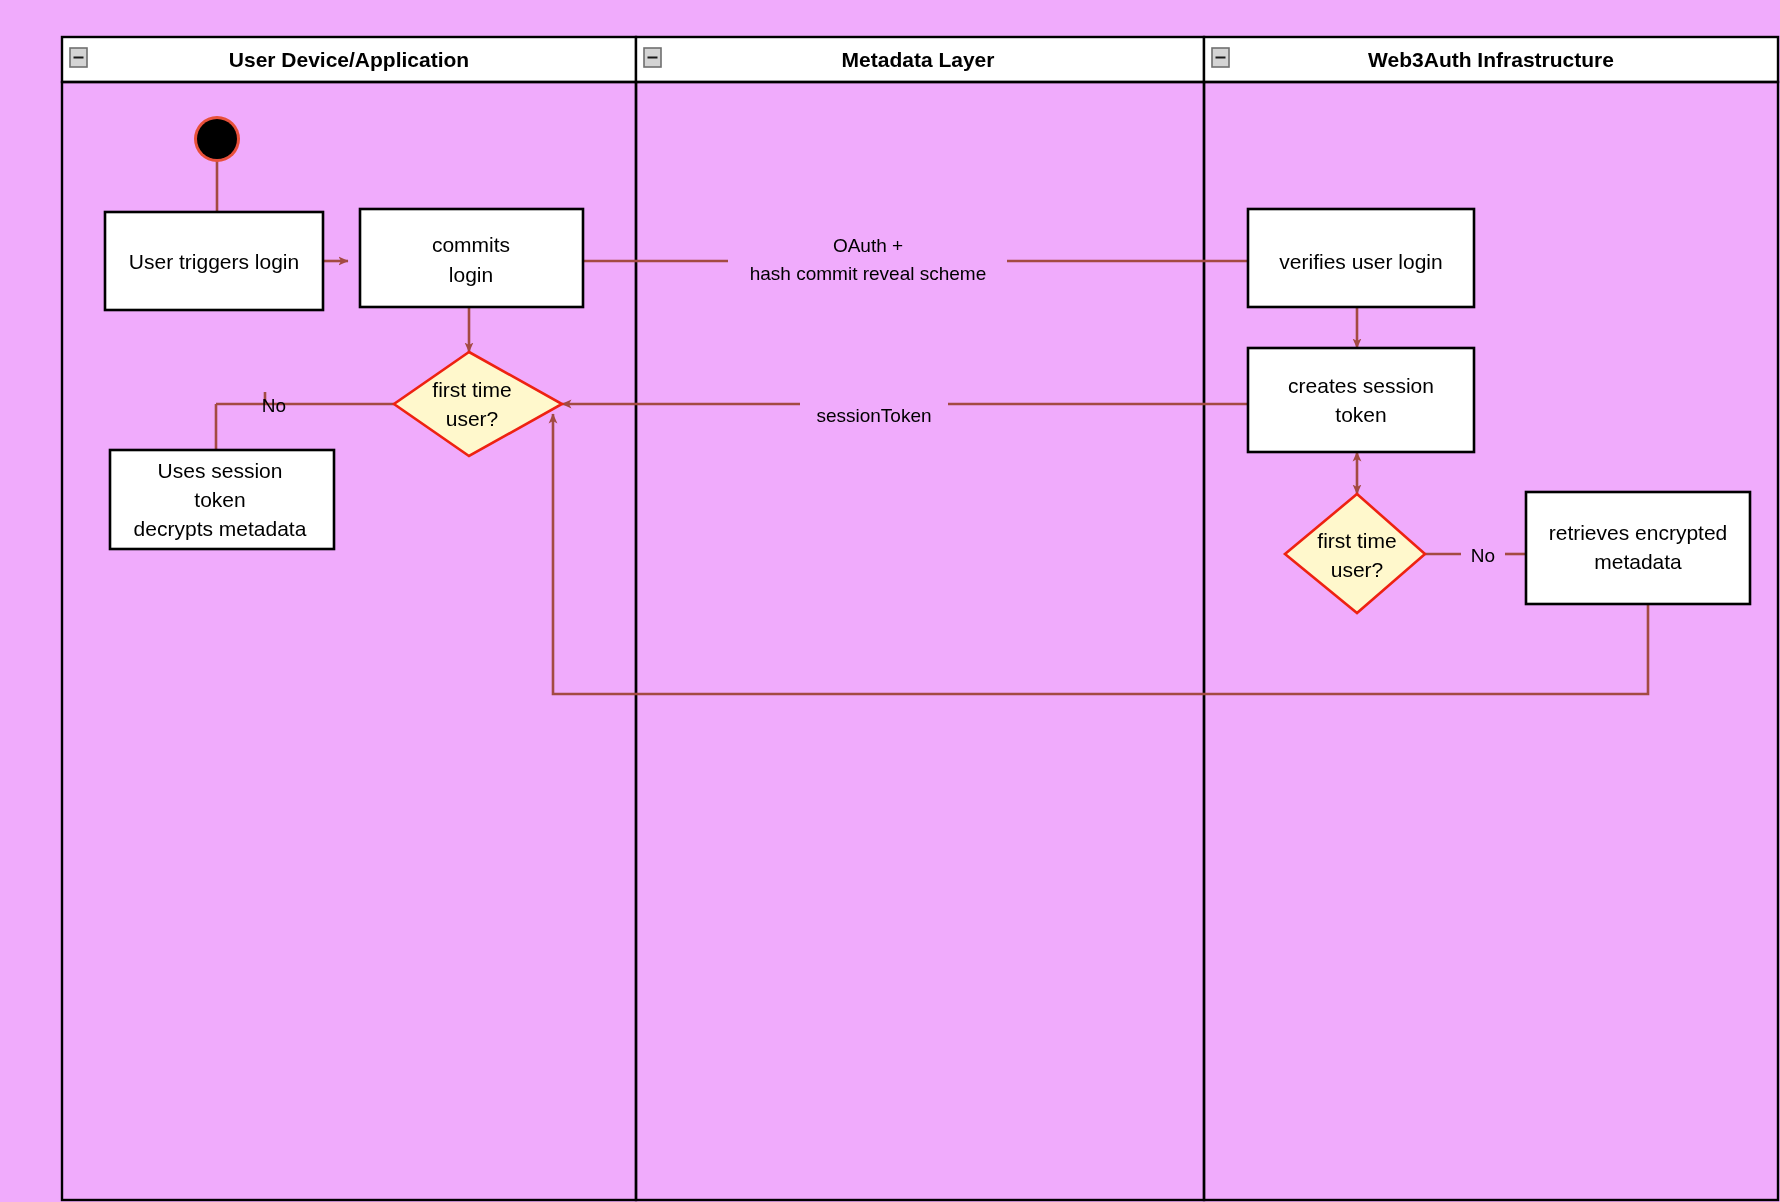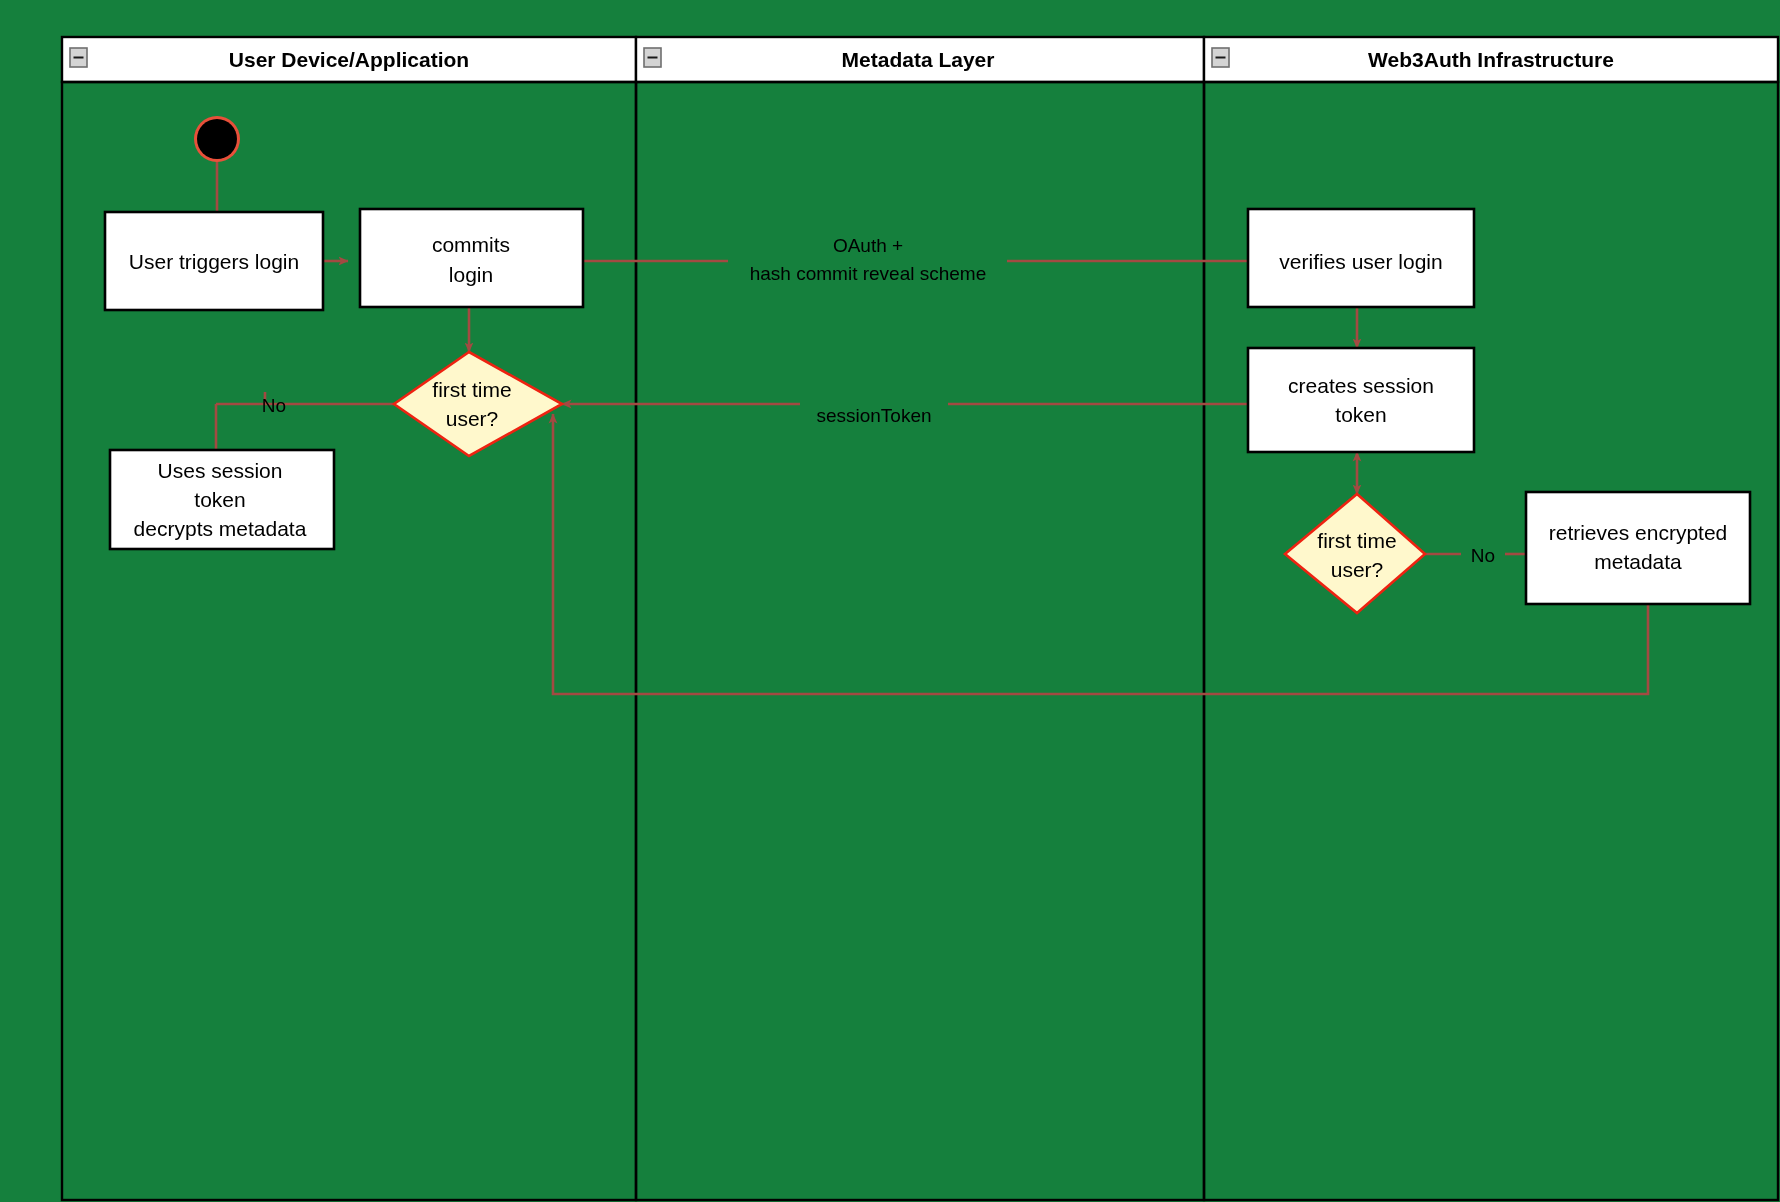--- a/index.html
+++ b/index.html
@@ -7,21 +7,21 @@
     padding: 0;
     background: #ffffff;
   }
   body {
     font-family: "Liberation Sans", sans-serif;
   }
   #canvas {
     position: relative;
     width: 1780px;
     height: 1202px;
-    background: #15803d;
+    background: #f0abfc;
     overflow: hidden;
   }
   svg.diagram {
     position: absolute;
     top: 0;
     left: 0;
     width: 1780px;
     height: 1202px;
   }
   .lane-title {

